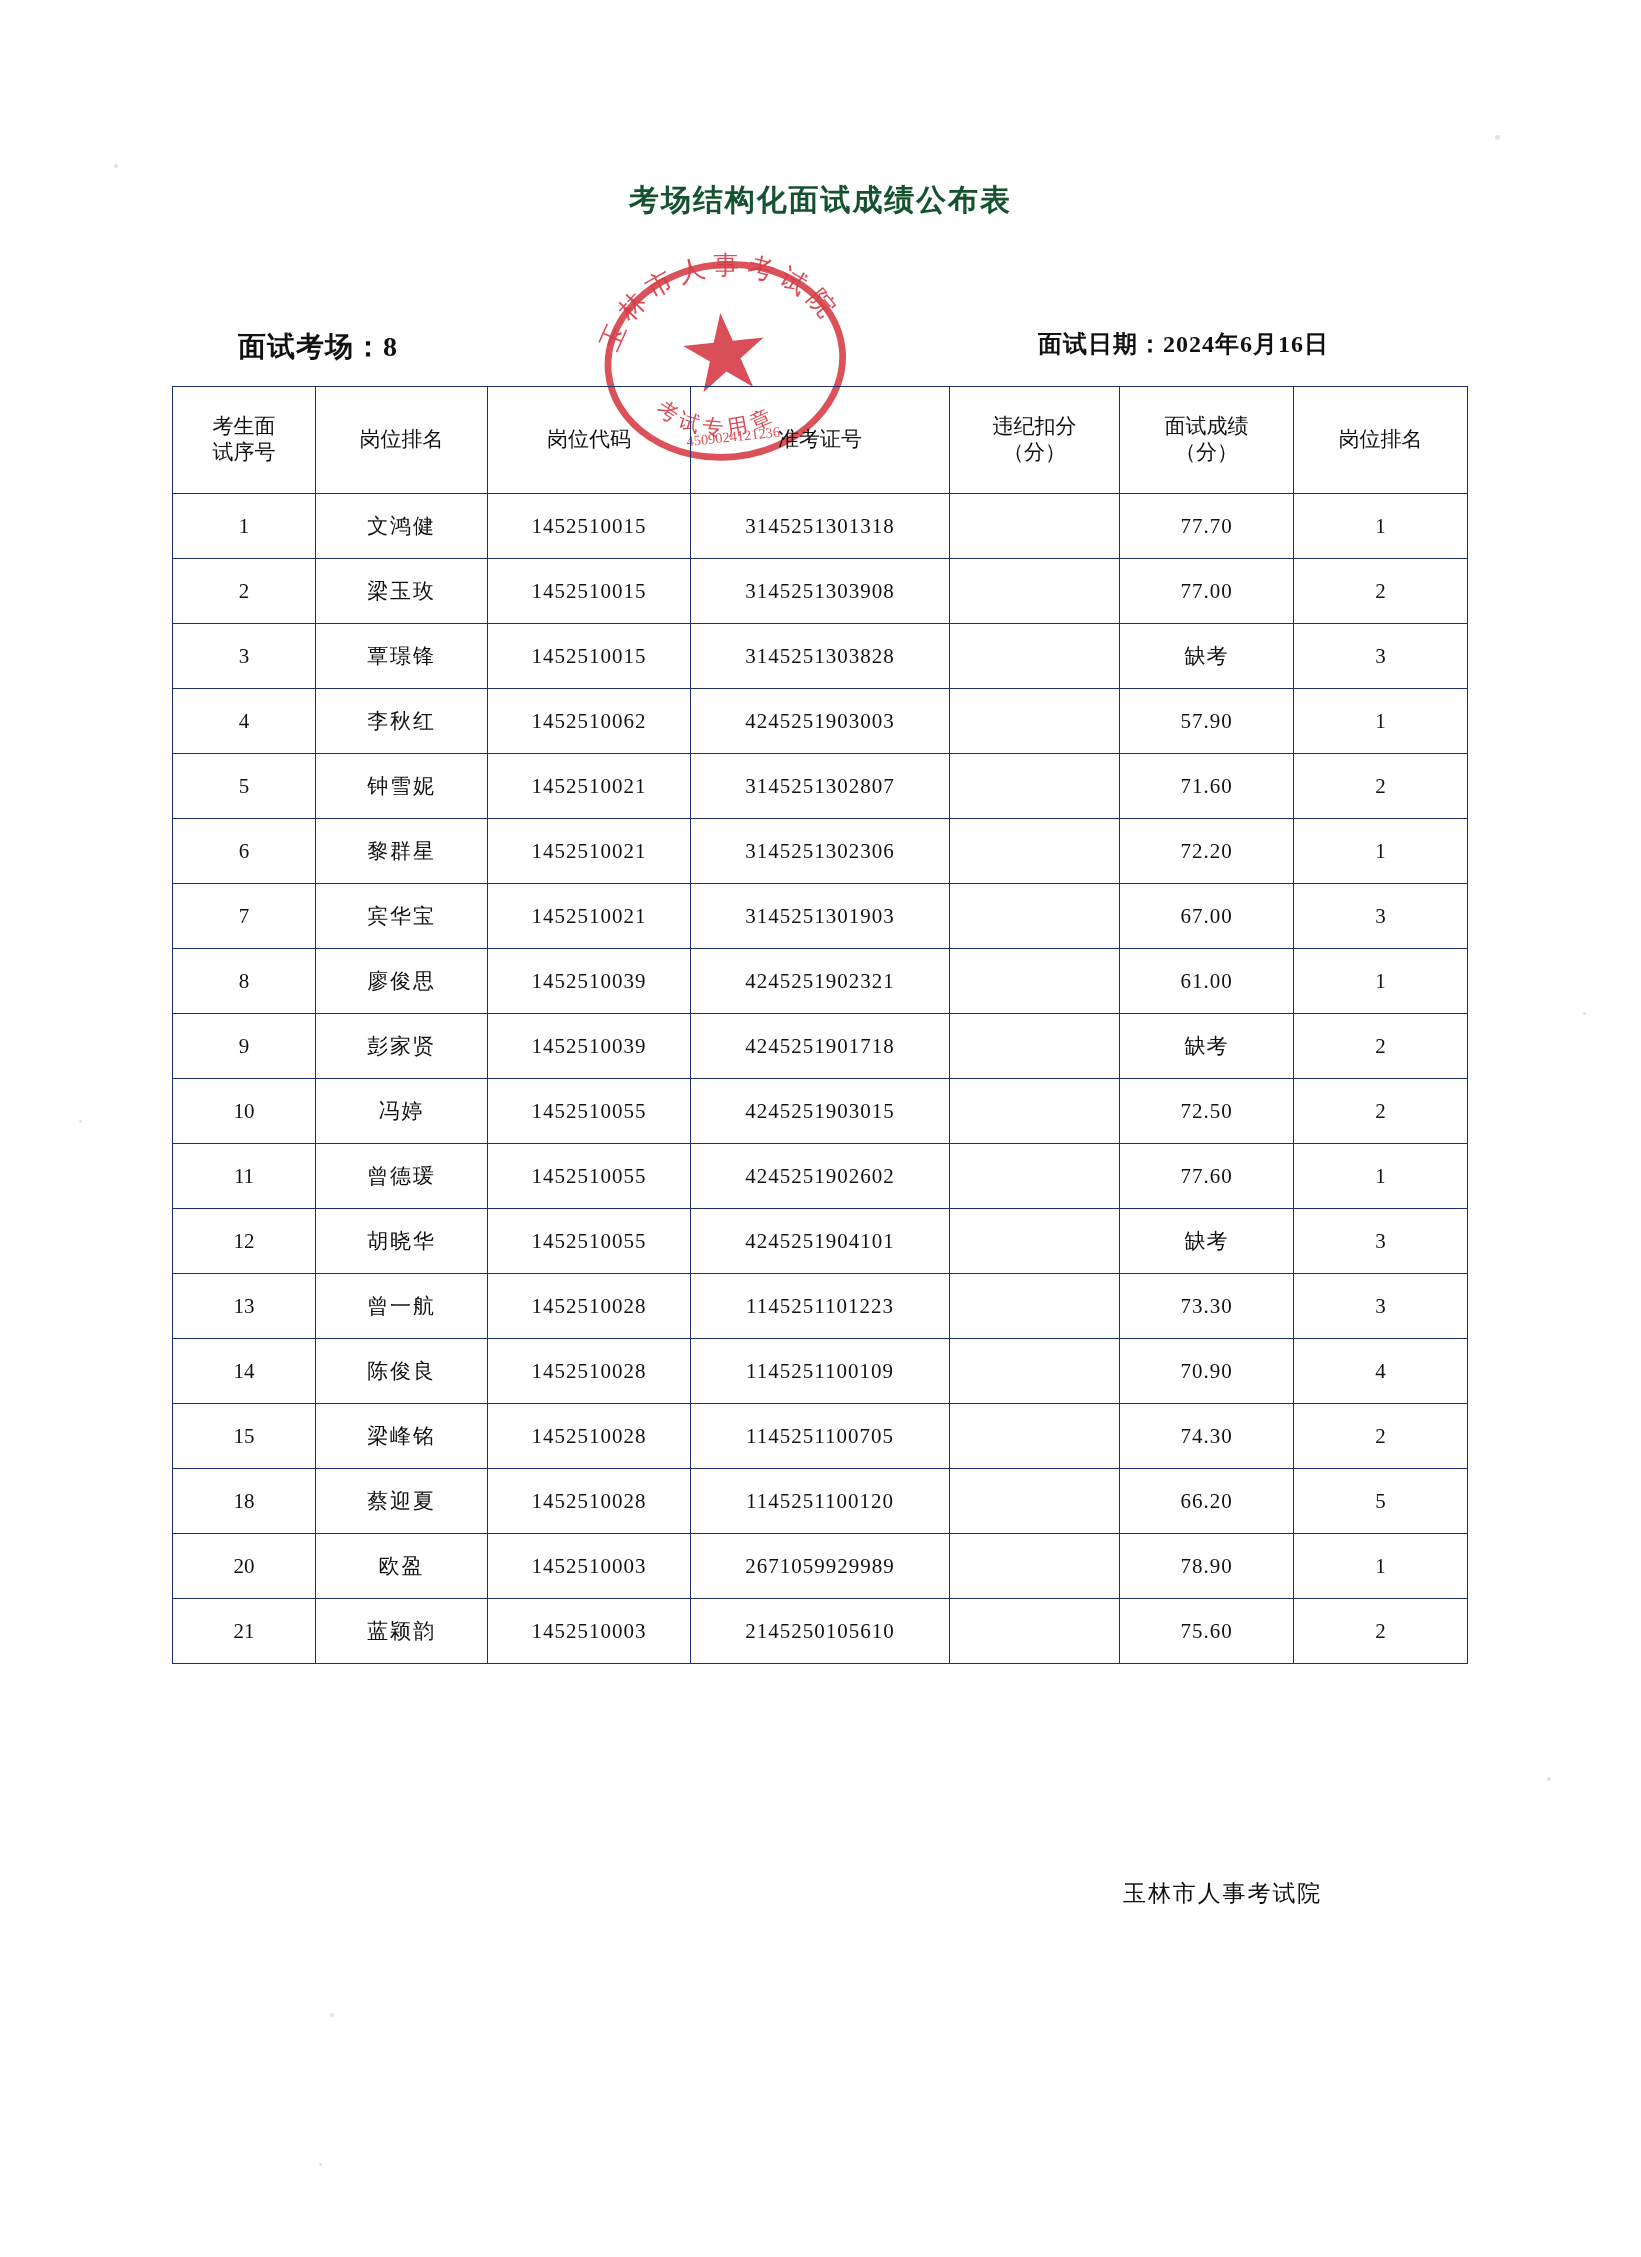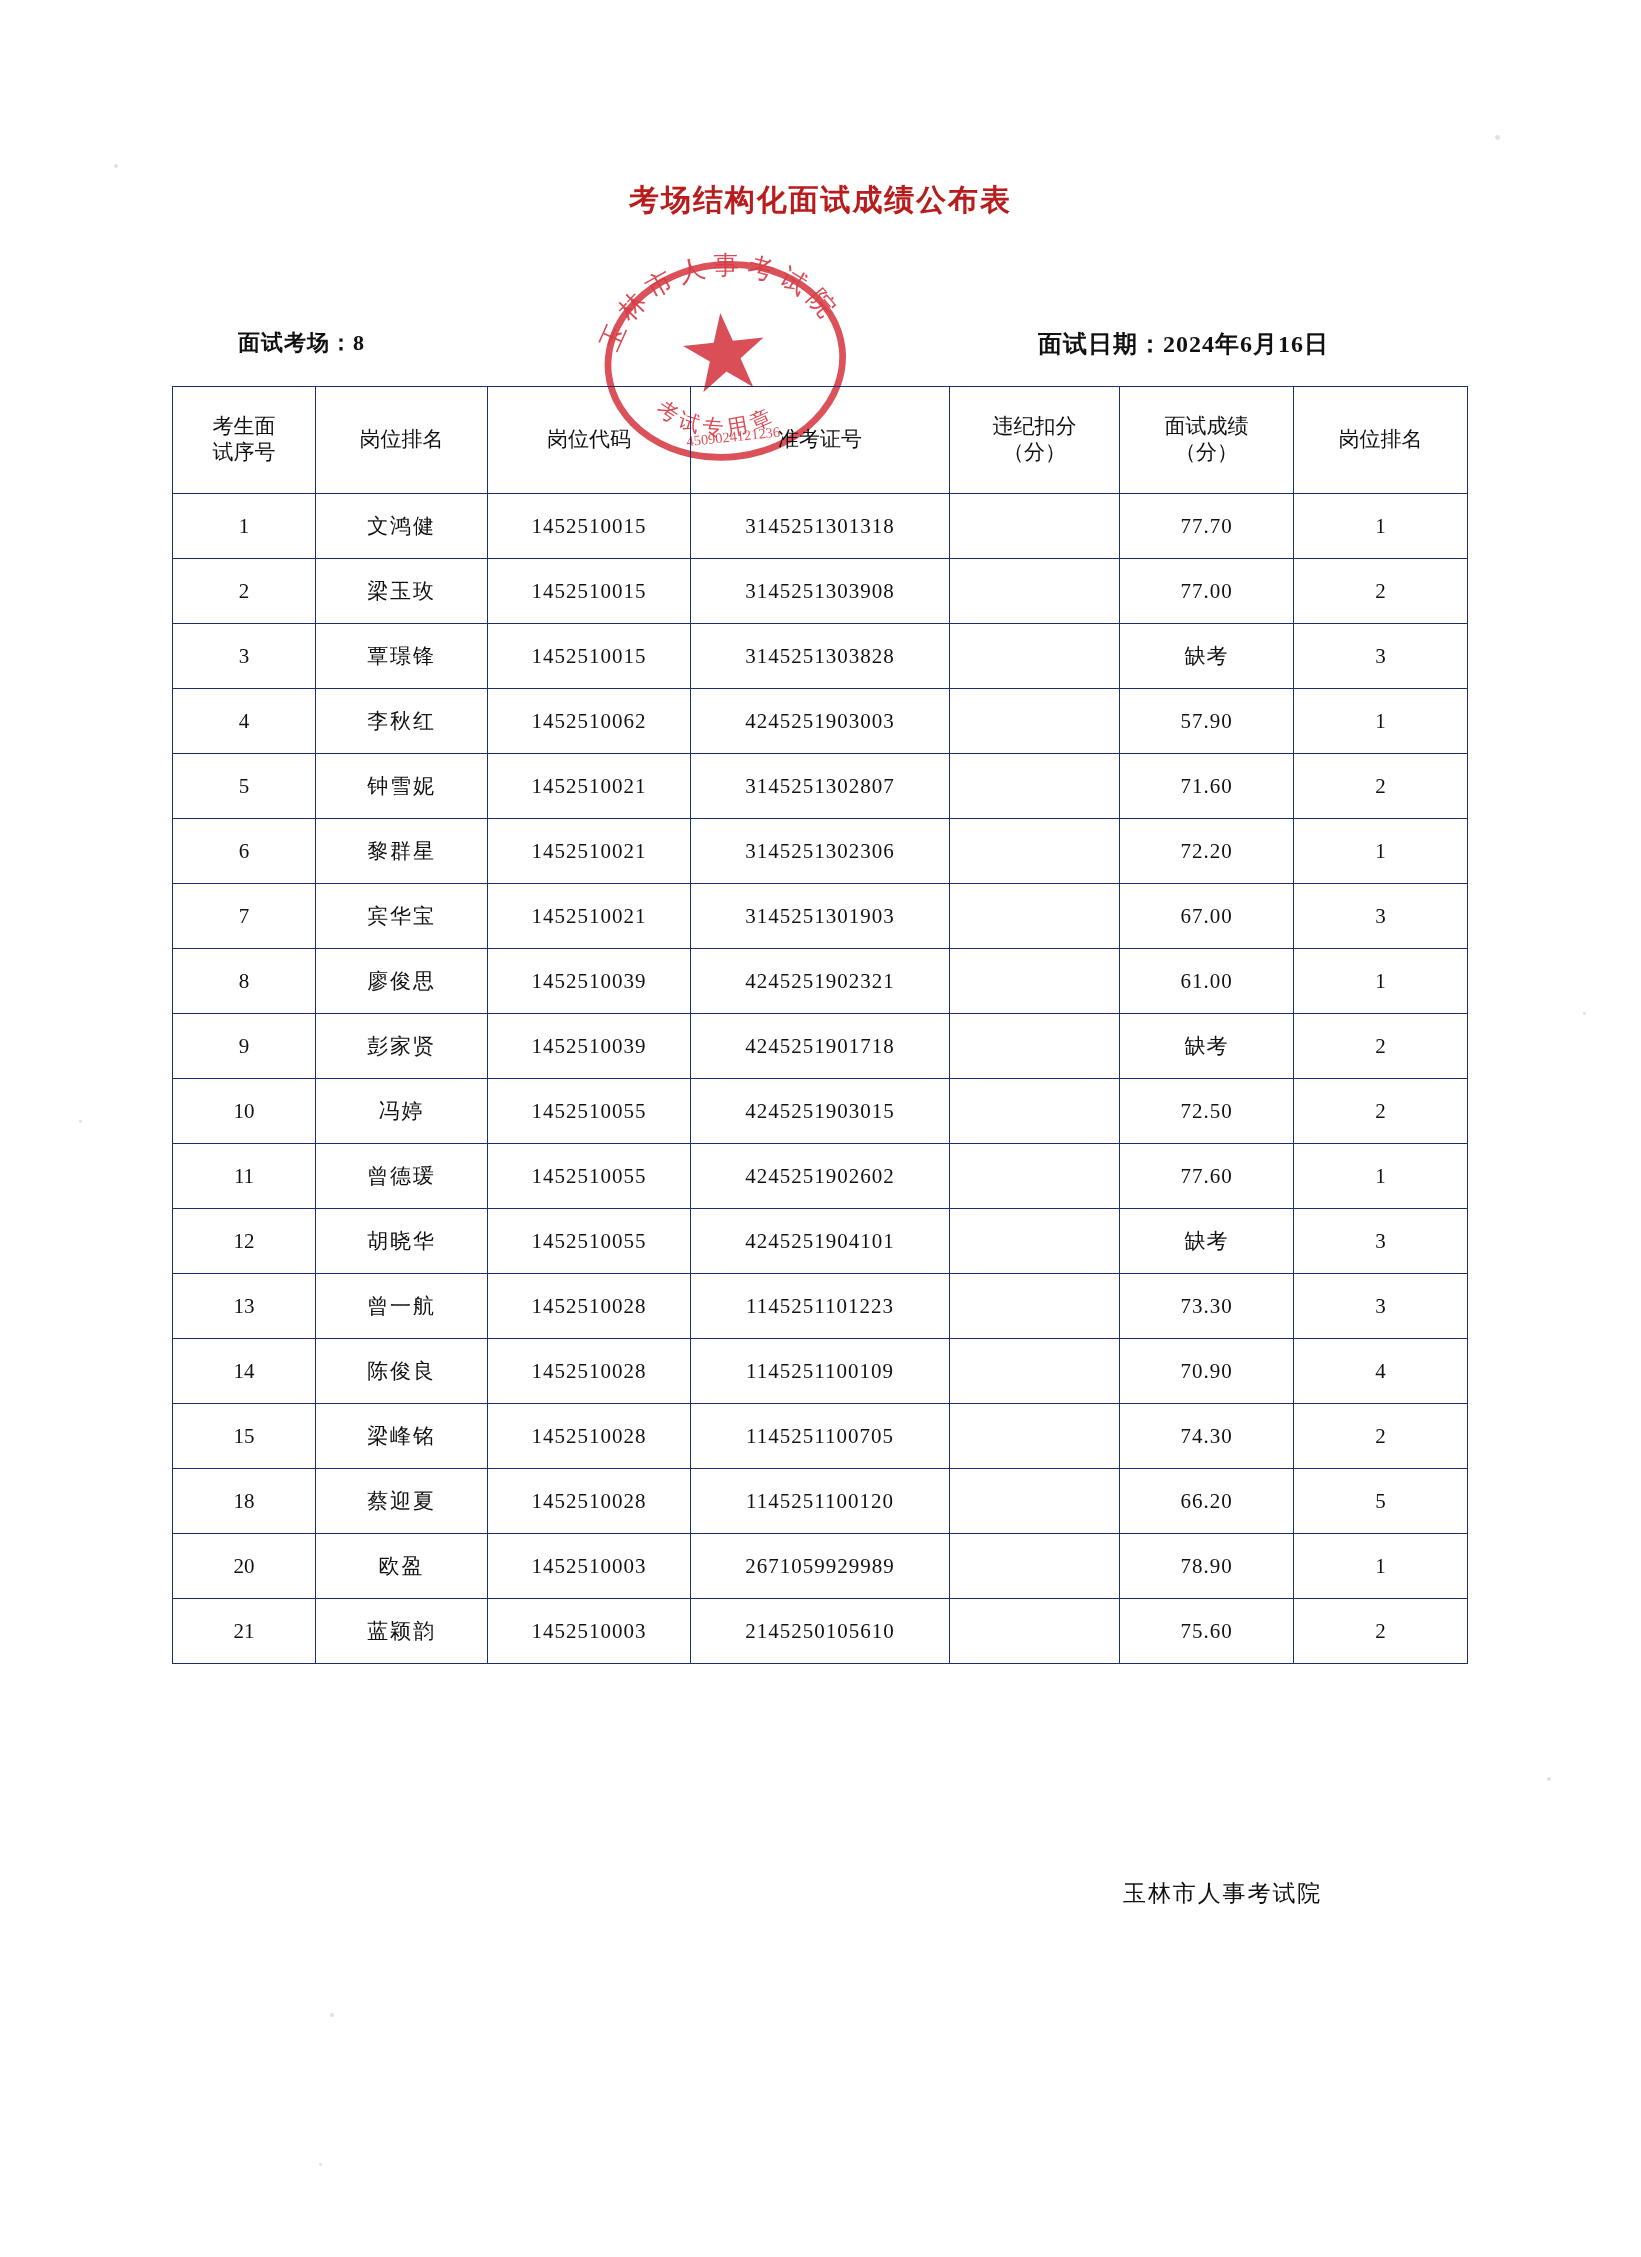--- a/index.html
+++ b/index.html
@@ -30,34 +30,34 @@
   }
   .doc-title {
     position: absolute;
     top: 180px;
     left: 0;
     width: 1641px;
     text-align: center;
     font-size: 30px;
     font-weight: bold;
     letter-spacing: 1.9px;
-    color: #b91c1c;
+    color: #14532d;
   }
   .meta-row {
     position: absolute;
     top: 328px;
     left: 0;
     width: 1641px;
     height: 35px;
   }
   .meta-left {
     position: absolute;
     left: 238px;
     top: 0;
-    font-size: 22px;
+    font-size: 28px;
     font-weight: bold;
     letter-spacing: 1px;
   }
   .meta-right {
     position: absolute;
     left: 1038px;
     top: 0;
     font-size: 24px;
     font-weight: bold;
     letter-spacing: 1px;

